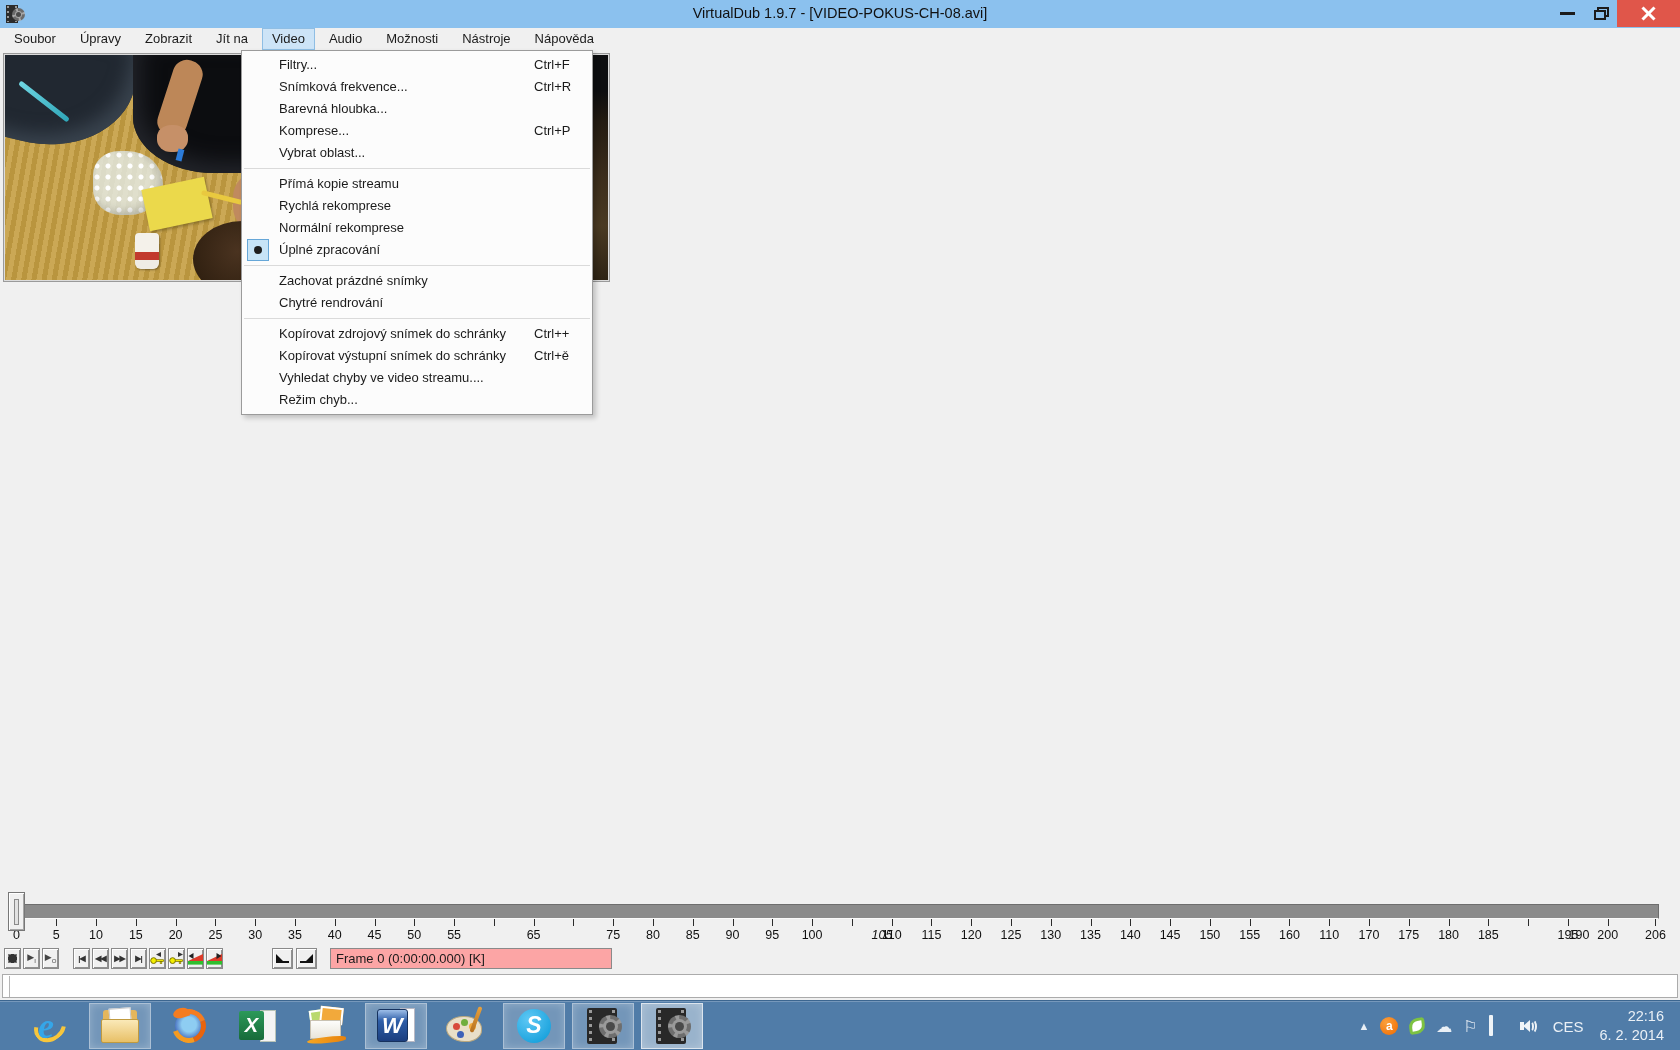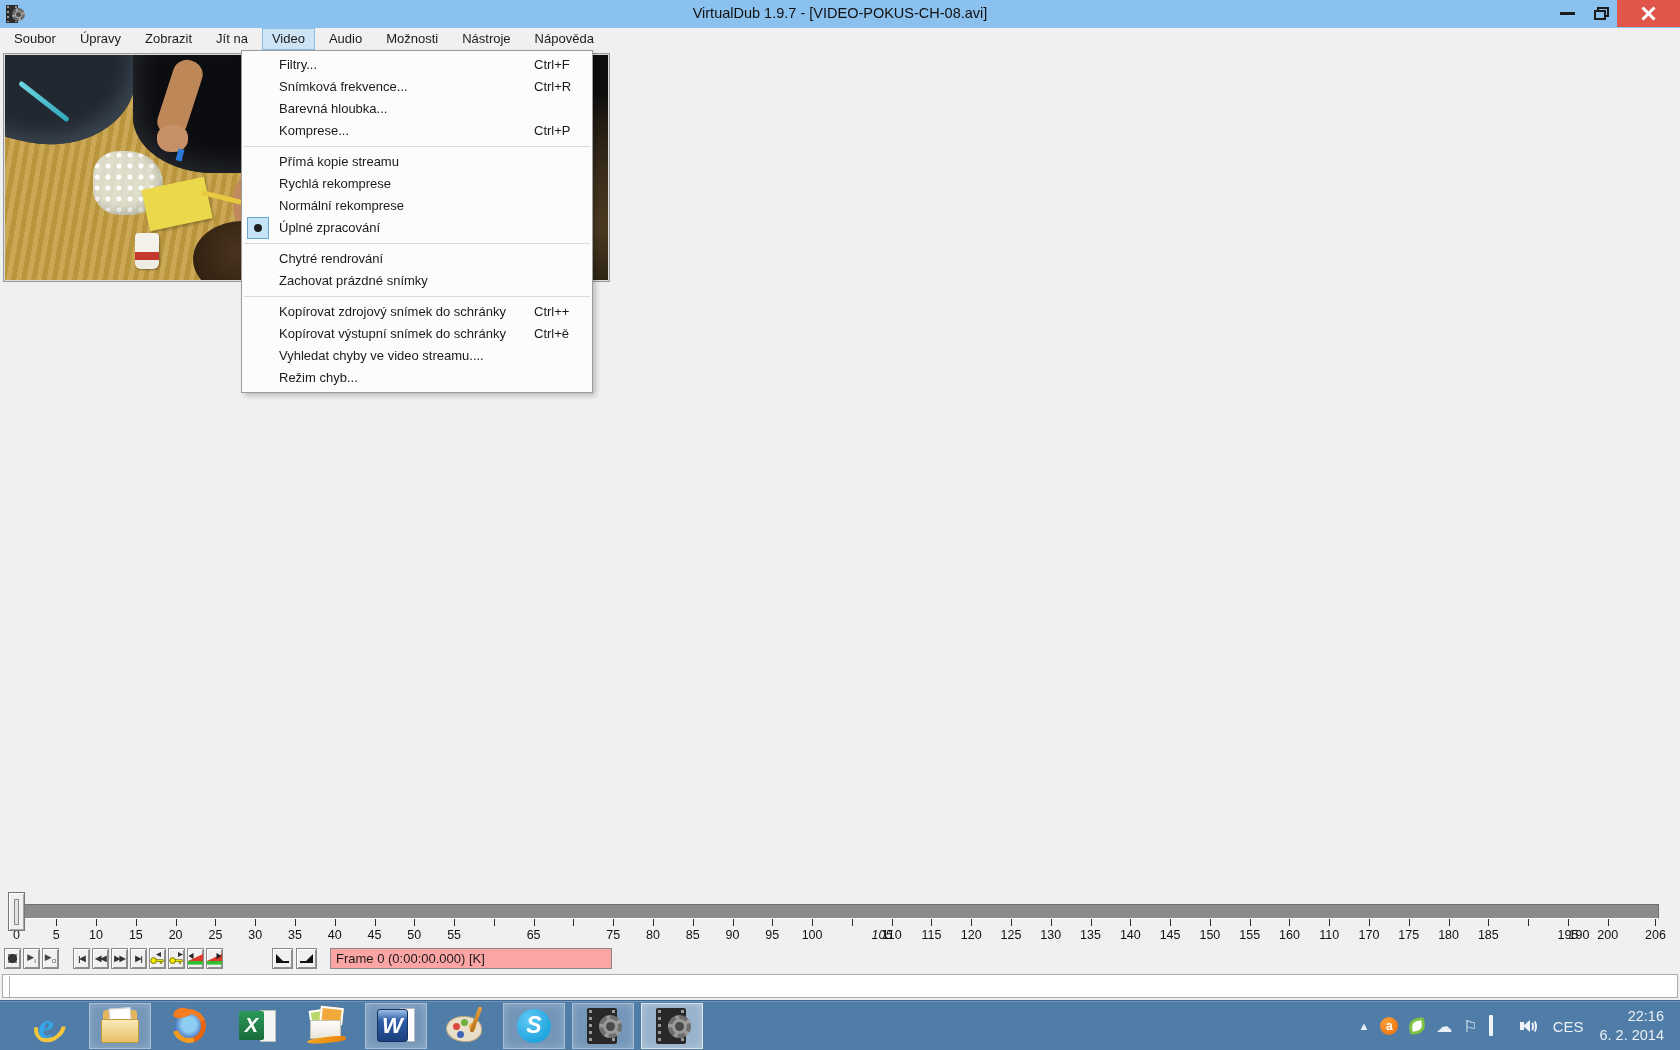--- a/index.html
+++ b/index.html
@@ -217,42 +217,45 @@
       <div class="milab">Snímková frekvence...</div>
       <div class="mishort">Ctrl+R</div>
     </div>
     <div class="mi">
       <div class="milab">Barevná hloubka...</div>
     </div>
     <div class="mi">
       <div class="milab">Komprese...</div>
       <div class="mishort">Ctrl+P</div>
     </div>
+    <div class="mi">
+      <div class="milab">Vybrat oblast...</div>
+    </div>
     <div class="msep"></div>
     <div class="mi">
       <div class="milab">Přímá kopie streamu</div>
     </div>
     <div class="mi">
       <div class="milab">Rychlá rekomprese</div>
     </div>
     <div class="mi">
       <div class="milab">Normální rekomprese</div>
     </div>
     <div class="mi">
       <div class="radiob">
         <i></i>
       </div>
       <div class="milab">Úplné zpracování</div>
     </div>
     <div class="msep"></div>
     <div class="mi">
+      <div class="milab">Zachovat prázdné snímky</div>
+    </div>
+    <div class="mi">
       <div class="milab">Chytré rendrování</div>
-    </div>
-    <div class="mi">
-      <div class="milab">Zachovat prázdné snímky</div>
     </div>
     <div class="msep"></div>
     <div class="mi">
       <div class="milab">Kopírovat zdrojový snímek do schránky</div>
       <div class="mishort">Ctrl++</div>
     </div>
     <div class="mi">
       <div class="milab">Kopírovat výstupní snímek do schránky</div>
       <div class="mishort">Ctrl+ě</div>
     </div>

